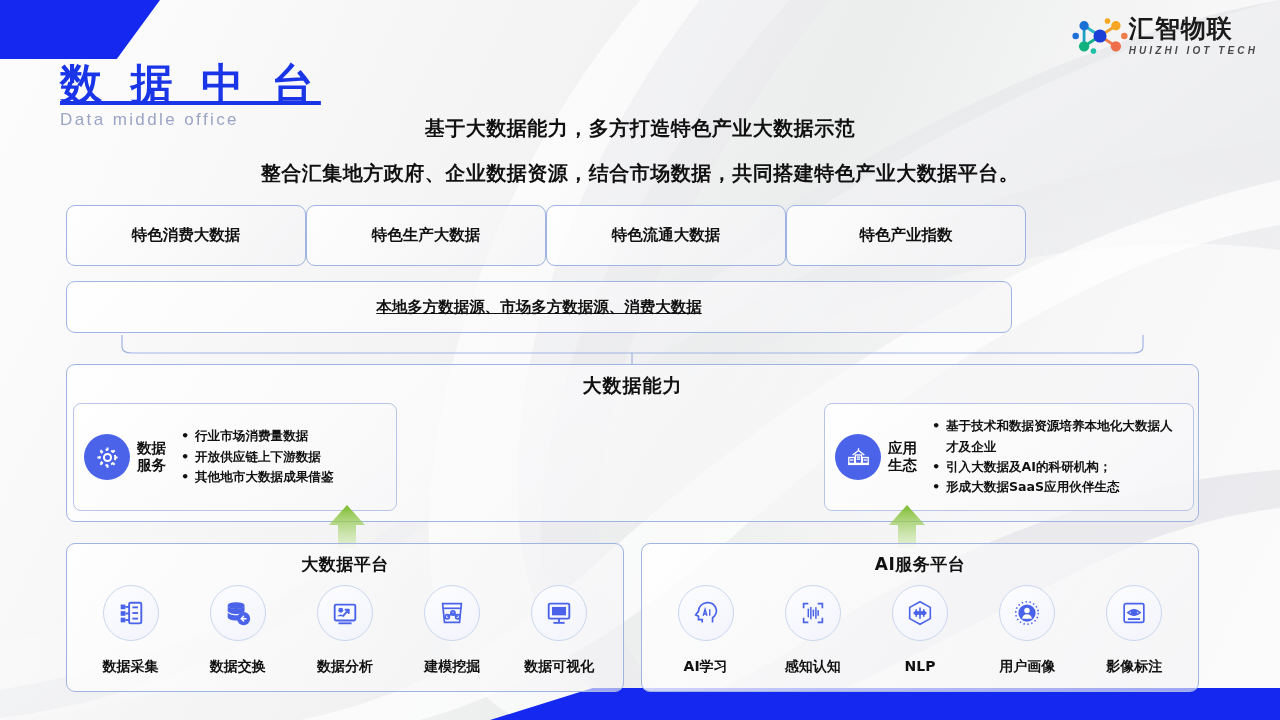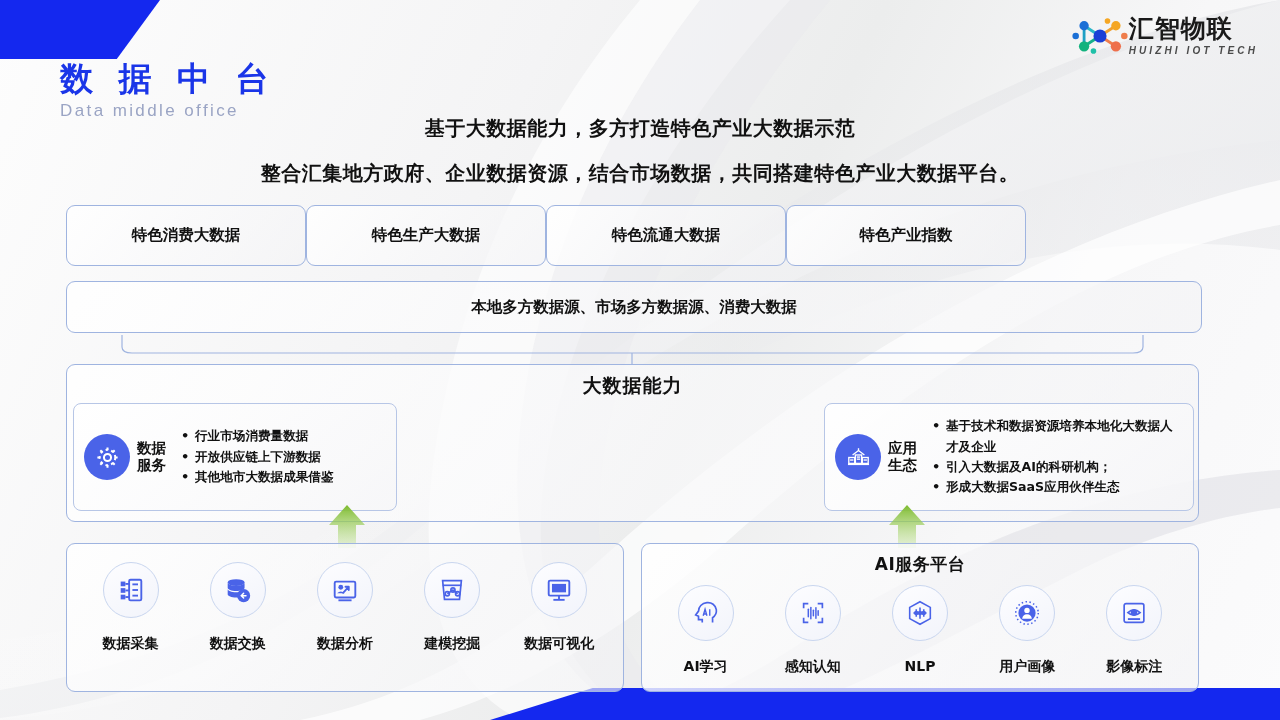--- a/index.html
+++ b/index.html
@@ -29,23 +29,24 @@
   .corner-bottom {
     position: absolute; bottom: 0; left: 490px;
     width: 790px; height: 32px;
     background: #1428EF;
     clip-path: polygon(13% 0, 100% 0, 100% 100%, 0 100%);
   }
 
   
   .title-block { position: absolute; top: 62px; left: 60px; }
   .title-cn {
-    font-size: 33px; font-weight: 700; color: #1A35E8;
+    font-size: 42px; font-weight: 700; color: #1A35E8;
     letter-spacing: 7px; line-height: 1.05;
     font-family: "DejaVu Sans", "Liberation Sans", sans-serif;
+    text-decoration: underline;
   }
   .title-en {
     font-size: 17px; color: #9aa4c4; letter-spacing: 2.4px;
     margin-top: 4px; font-weight: 400;
   }
 
   
   .logo { position: absolute; top: 14px; right: 22px; display: flex; align-items: center; }
   .logo-mark { width: 58px; height: 44px; flex: none; }
   .logo-text { display: flex; flex-direction: column; line-height: 1; }
@@ -85,24 +86,25 @@
   .cat-box {
     width: 240px; height: 61px;
     display: flex; align-items: center; justify-content: center;
     font-size: 15.5px; font-weight: 700; color: #111;
     font-family: "DejaVu Sans", "Liberation Sans", sans-serif;
   }
 
   
   .src-bar {
     position: absolute; top: 281px; left: 66px;
-    width: 1136px; height: 52px;
+    width: 946px; height: 52px;
     display: flex; align-items: center; justify-content: center;
     font-size: 15.5px; font-weight: 700; color: #111;
     font-family: "DejaVu Sans", "Liberation Sans", sans-serif;
+    text-decoration: underline;
   }
 
   
   .connector { position: absolute; top: 333px; left: 66px; width: 1133px; height: 32px; }
 
   
   .cap-panel {
     position: absolute; top: 364px; left: 66px;
     width: 1133px; height: 158px;
   }
@@ -331,20 +333,21 @@
     </defs>
     <path d="M23,2 L41,22 L32,22 L32,45 L14,45 L14,22 L5,22 Z" fill="url(#ga1)"></path>
   </svg>
   <svg class="green-arrow" style="left:884px; top:503px;" viewBox="0 0 46 46">
     <path d="M23,2 L41,22 L32,22 L32,45 L14,45 L14,22 L5,22 Z" fill="url(#ga1)"></path>
   </svg>
 
   <div class="plat-row">
 
     <div class="card plat-panel">
+      <div class="plat-title">大数据平台</div>
       <div class="plat-items">
 
         <div class="plat-item">
           <div class="plat-circle">
             <svg viewBox="0 0 32 32" width="30" height="30" fill="none" stroke="#4A63E8" stroke-width="2">
               <rect x="14" y="5" width="13" height="22" rx="1.5"></rect>
               <line x1="17.5" y1="10" x2="23.5" y2="10"></line>
               <line x1="17.5" y1="16" x2="23.5" y2="16"></line>
               <line x1="17.5" y1="22" x2="23.5" y2="22"></line>
               <rect x="5" y="7" width="5" height="5" fill="#4A63E8" stroke="none"></rect>

